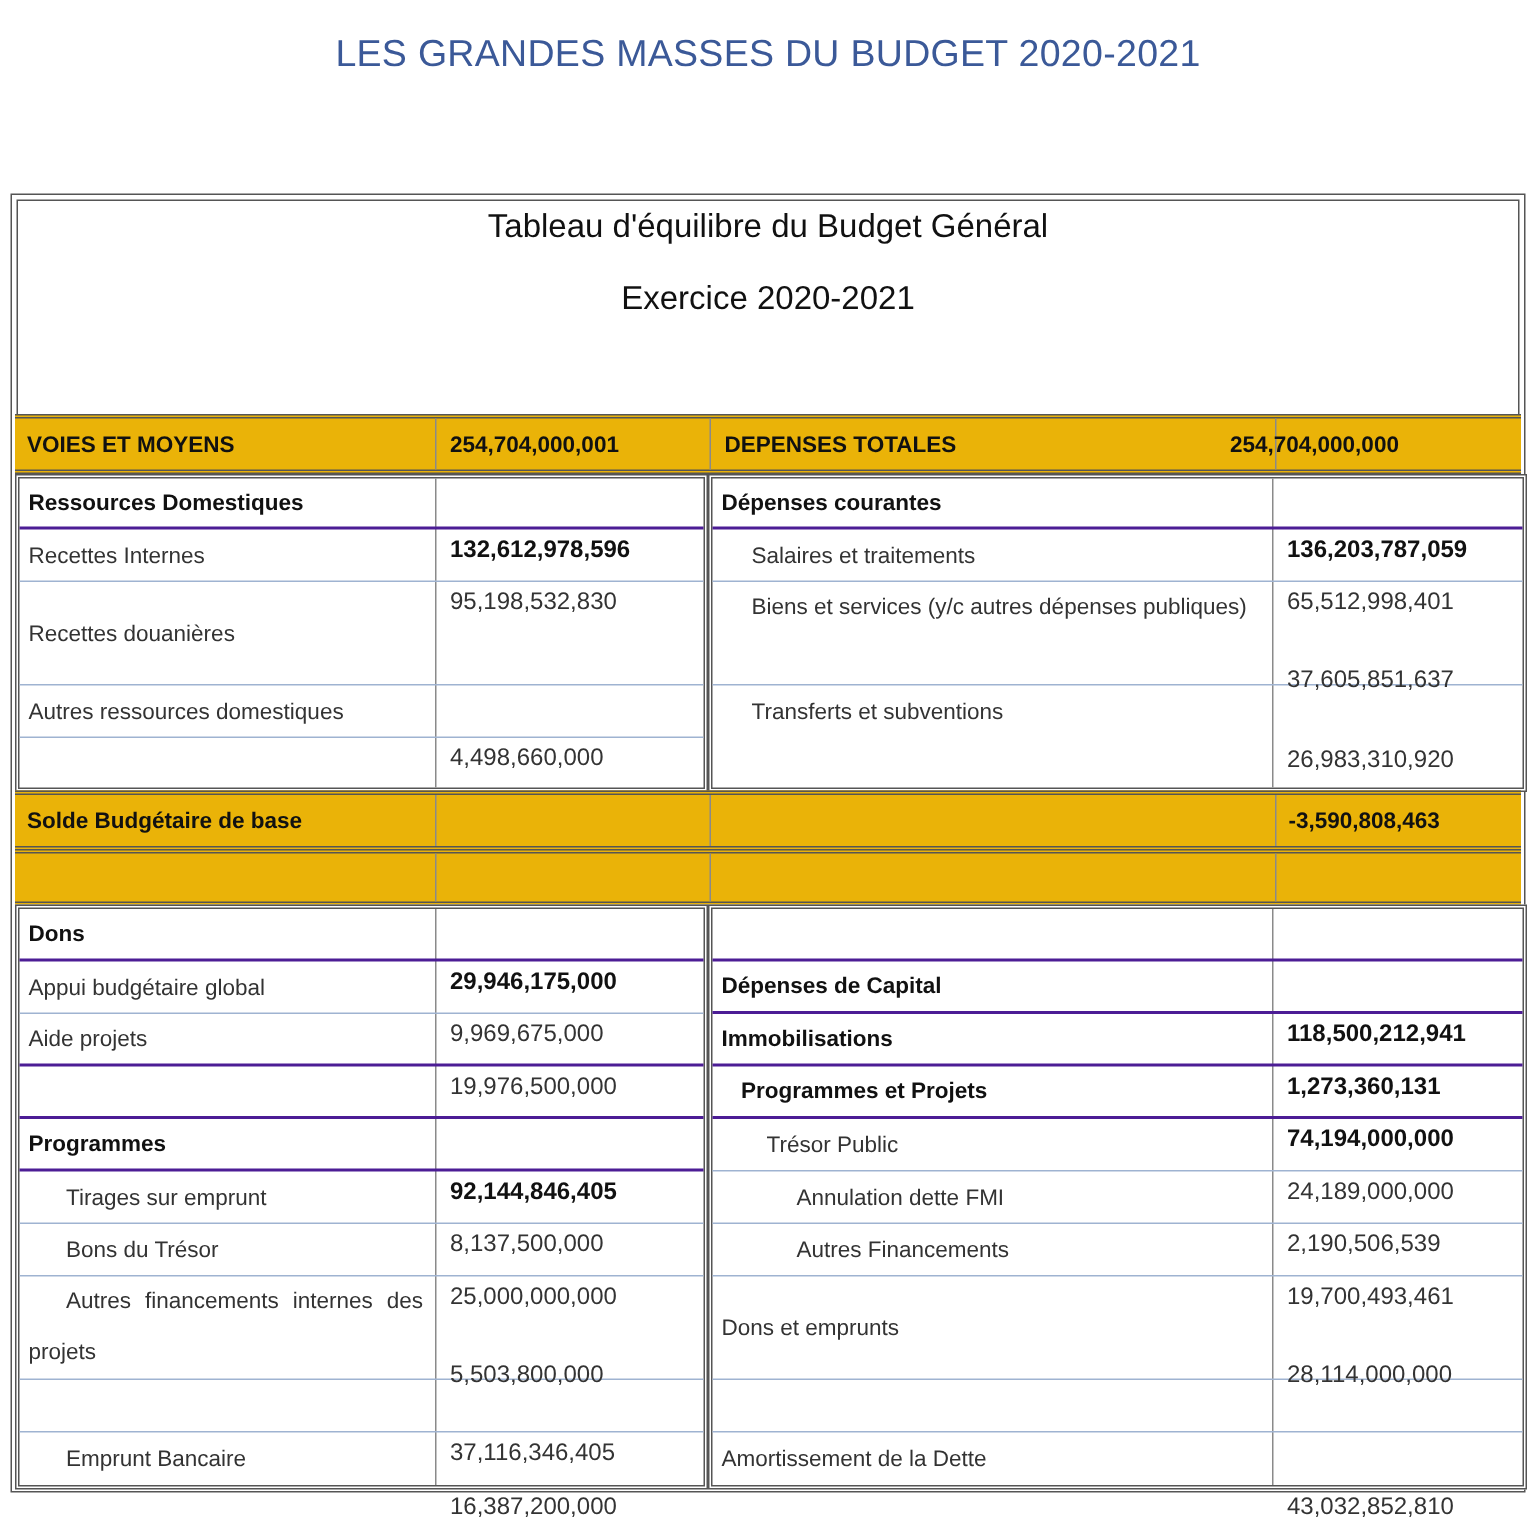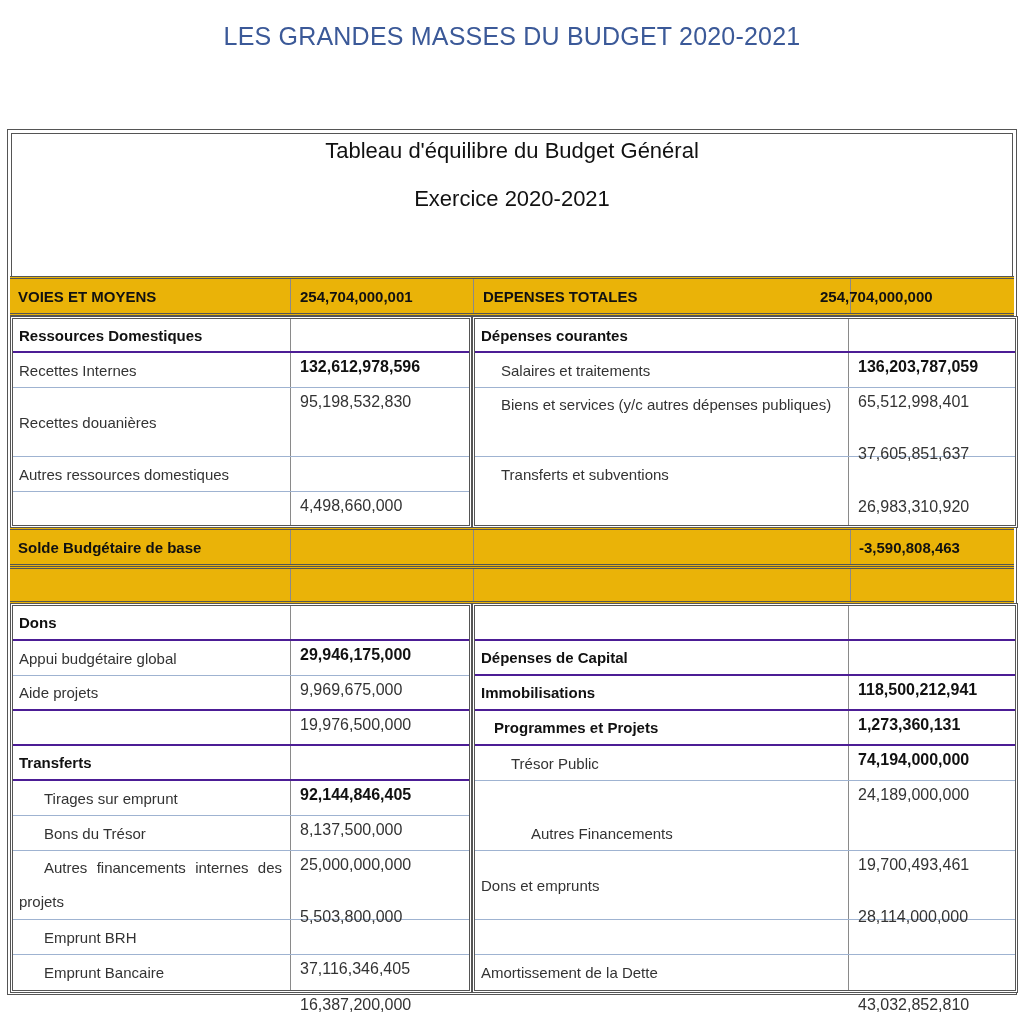--- a/index.html
+++ b/index.html
@@ -126,37 +126,36 @@
     </div>
     <div class="row dark" style="top: 70px; height: 35px;">
       <div class="lbl" style="left: 6px; width: 263px; padding-left: 0px;">Aide projets</div>
       <div class="val" style="left: 287px;">19,976,500,000</div>
     </div>
     <div class="row dark" style="top: 105px; height: 35px;">
       <div class="lbl" style="left: 6px; width: 263px; padding-left: 0px;"></div>
       <div class="val" style="left: 287px;"></div>
     </div>
     <div class="row bold dark" style="top: 140px; height: 35px;">
-      <div class="lbl" style="left: 6px; width: 263px; padding-left: 0px;">Transferts</div>
+      <div class="lbl" style="left: 6px; width: 263px; padding-left: 0px;">Programmes</div>
       <div class="val" style="left: 287px;">92,144,846,405</div>
     </div>
     <div class="row" style="top: 175px; height: 35px;">
       <div class="lbl" style="left: 6px; width: 263px; padding-left: 25px;">Tirages sur emprunt</div>
       <div class="val" style="left: 287px;">8,137,500,000</div>
     </div>
     <div class="row" style="top: 210px; height: 35px;">
       <div class="lbl" style="left: 6px; width: 263px; padding-left: 25px;">Bons du Trésor</div>
       <div class="val" style="left: 287px;">25,000,000,000</div>
     </div>
     <div class="row" style="top: 245px; height: 69px;">
       <div class="lbl wrap" style="left: 6px; width: 263px; text-indent: 25px; top: 0px;">Autres financements internes des projets</div>
       <div class="val" style="left: 287px;">5,503,800,000</div>
     </div>
     <div class="row" style="top: 314px; height: 35px;">
-      <div class="lbl" style="left: 6px; width: 263px; padding-left: 25px;">Emprunt BRH</div>
       <div class="val" style="left: 287px;">37,116,346,405</div>
     </div>
     <div class="row" style="top: 349px; height: 35px;">
       <div class="lbl" style="left: 6px; width: 263px; padding-left: 25px;">Emprunt Bancaire</div>
       <div class="val" style="left: 287px;">16,387,200,000</div>
     </div>
   </div>
 
 <div class="panel" id="s2r" style="left:472px;top:603px;width:546px;height:390px;">
     <div class="vsep-col" style="left: 373px;"></div>
@@ -173,20 +172,24 @@
       <div class="val" style="left: 383px;">1,273,360,131</div>
     </div>
     <div class="row bold dark" style="top: 105px; height: 35px;">
       <div class="lbl" style="left: 6px; width: 359px; padding-left: 13px;">Programmes et Projets</div>
       <div class="val" style="left: 383px;">74,194,000,000</div>
     </div>
     <div class="row" style="top: 140px; height: 35px;">
       <div class="lbl" style="left: 6px; width: 359px; padding-left: 30px;">Trésor Public</div>
       <div class="val" style="left: 383px;">24,189,000,000</div>
     </div>
+    <div class="row" style="top: 175px; height: 35px;">
+      <div class="lbl" style="left: 6px; width: 359px; padding-left: 50px;">Annulation dette FMI</div>
+      <div class="val" style="left: 383px;">2,190,506,539</div>
+    </div>
     <div class="row" style="top: 210px; height: 35px;">
       <div class="lbl" style="left: 6px; width: 359px; padding-left: 50px;">Autres Financements</div>
       <div class="val" style="left: 383px;">19,700,493,461</div>
     </div>
     <div class="row" style="top: 245px; height: 69px;">
       <div class="lbl" style="left: 6px; width: 359px; padding-left: 0px;">Dons et emprunts</div>
       <div class="val" style="left: 383px;">28,114,000,000</div>
     </div>
     <div class="row" style="top: 314px; height: 35px;">
       <div class="lbl" style="left: 6px; width: 359px; padding-left: 0px;"></div>

